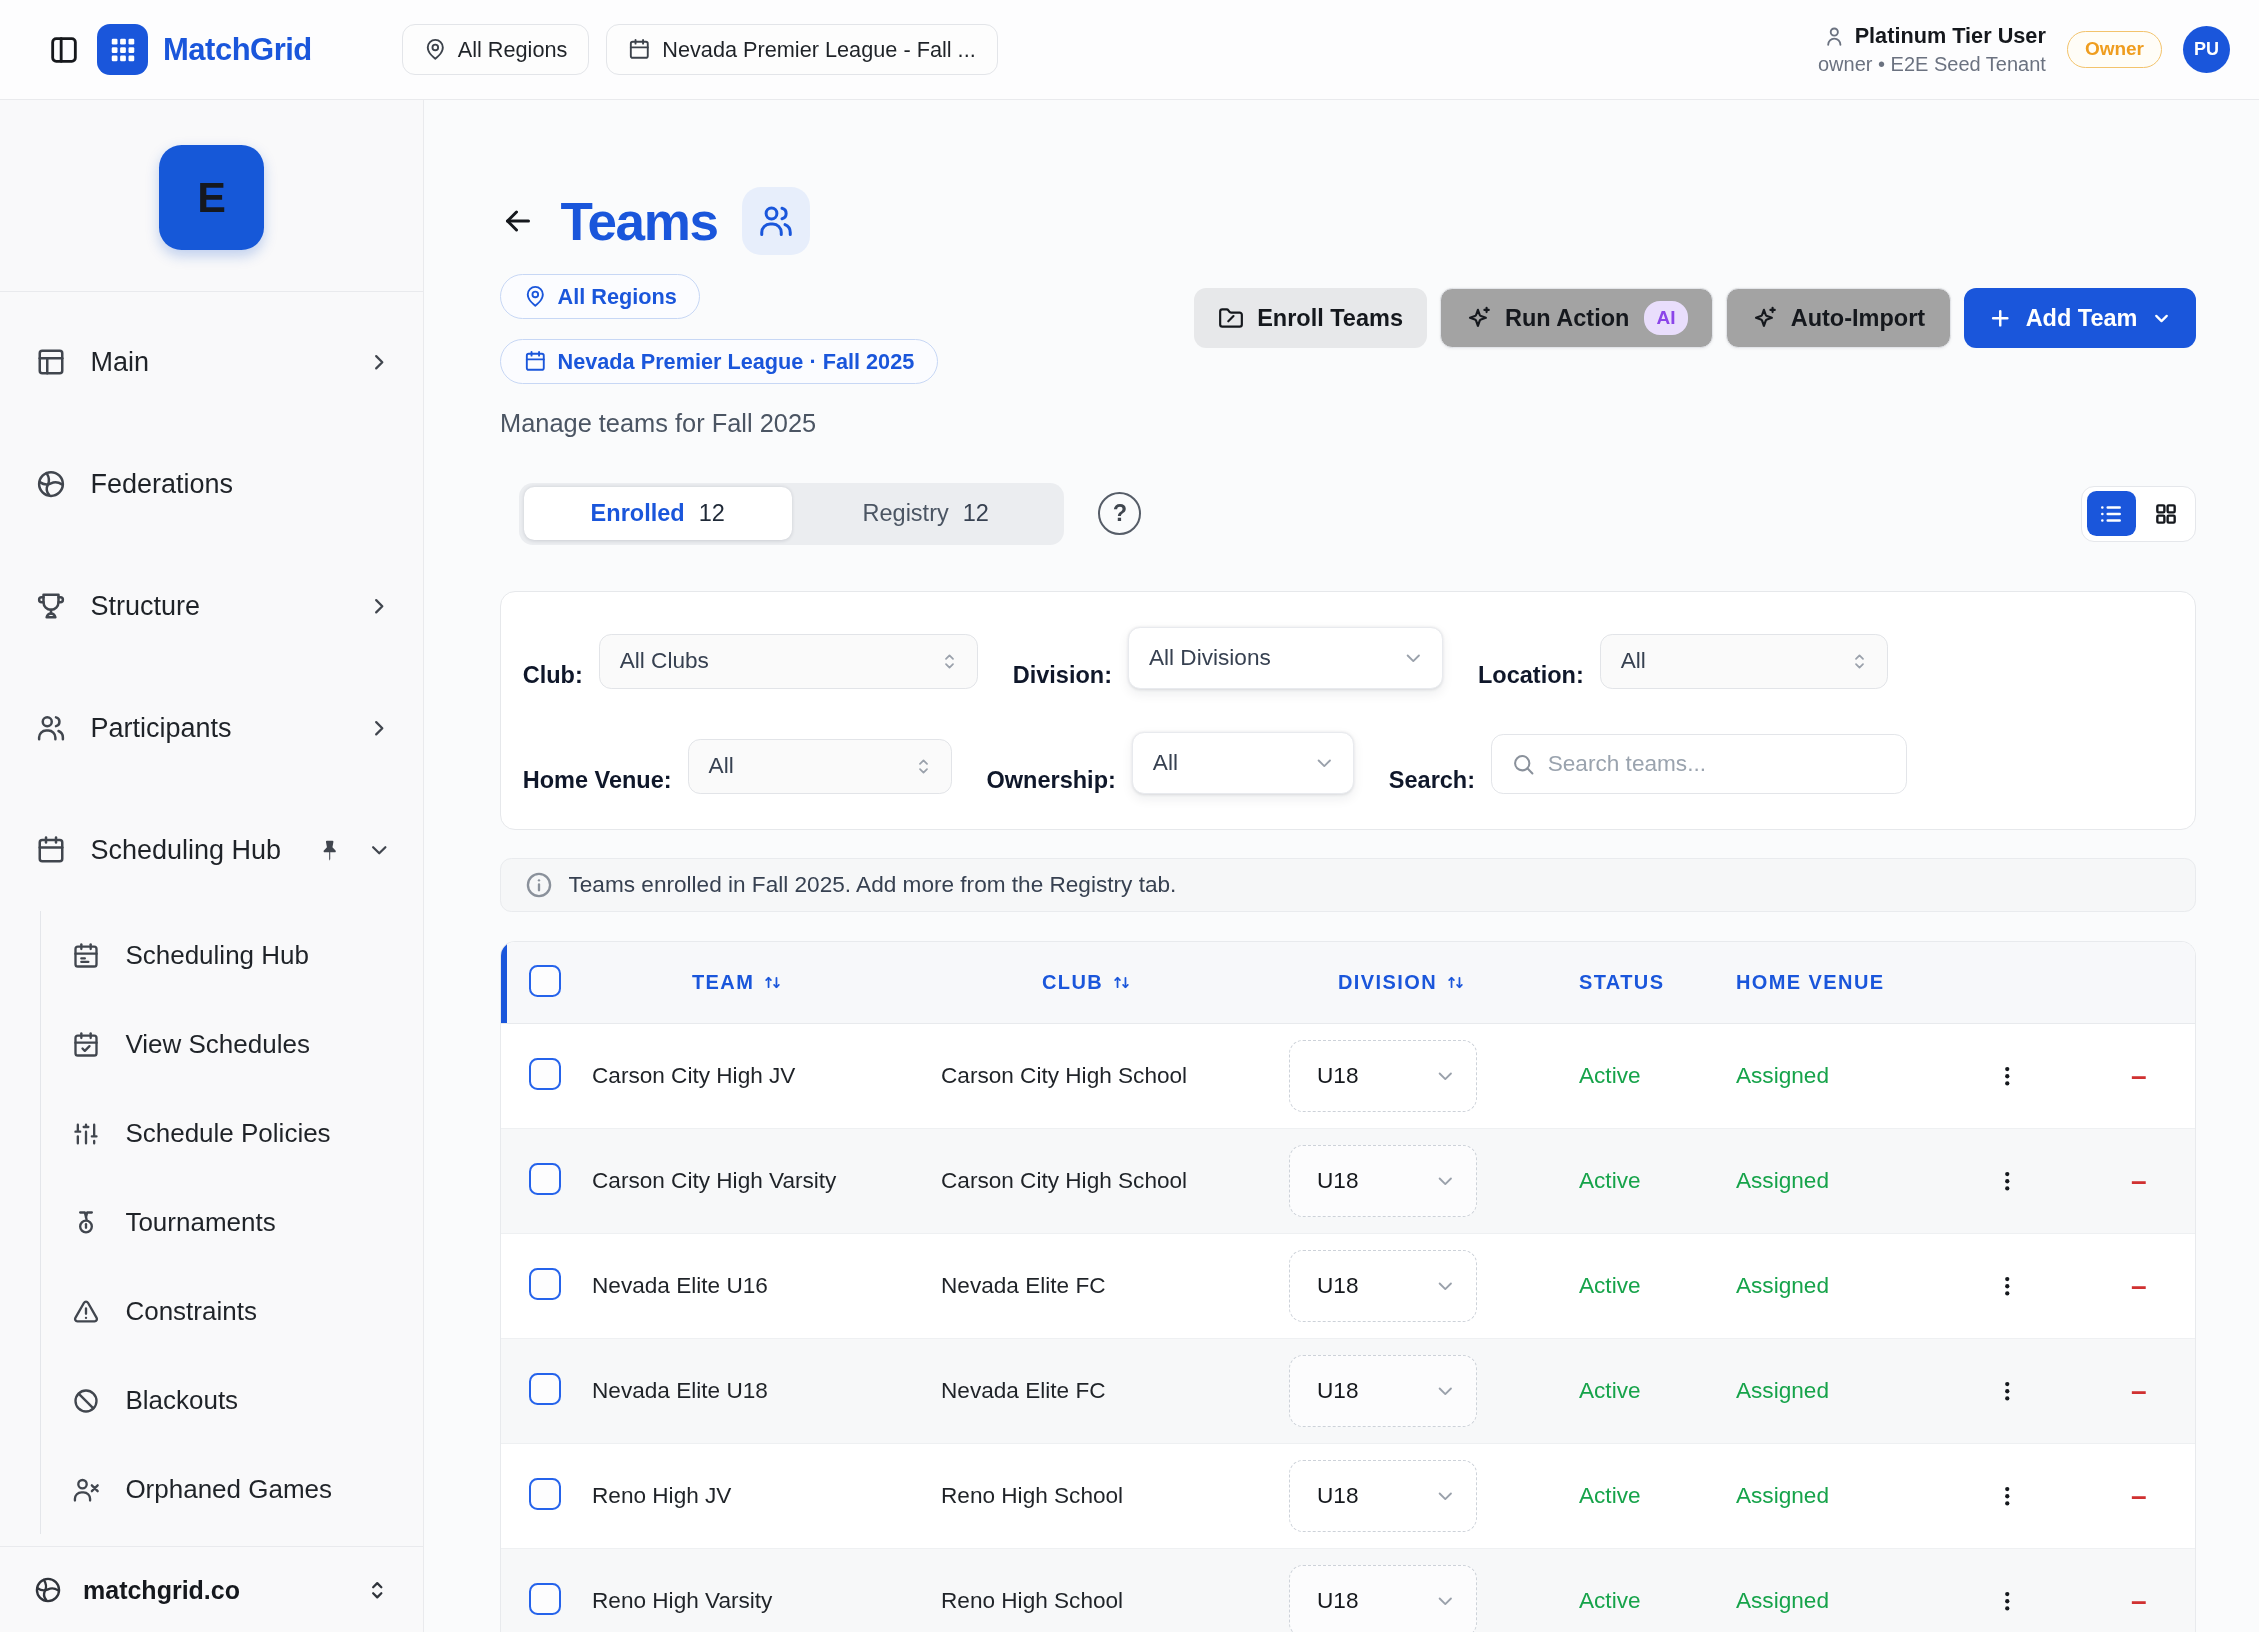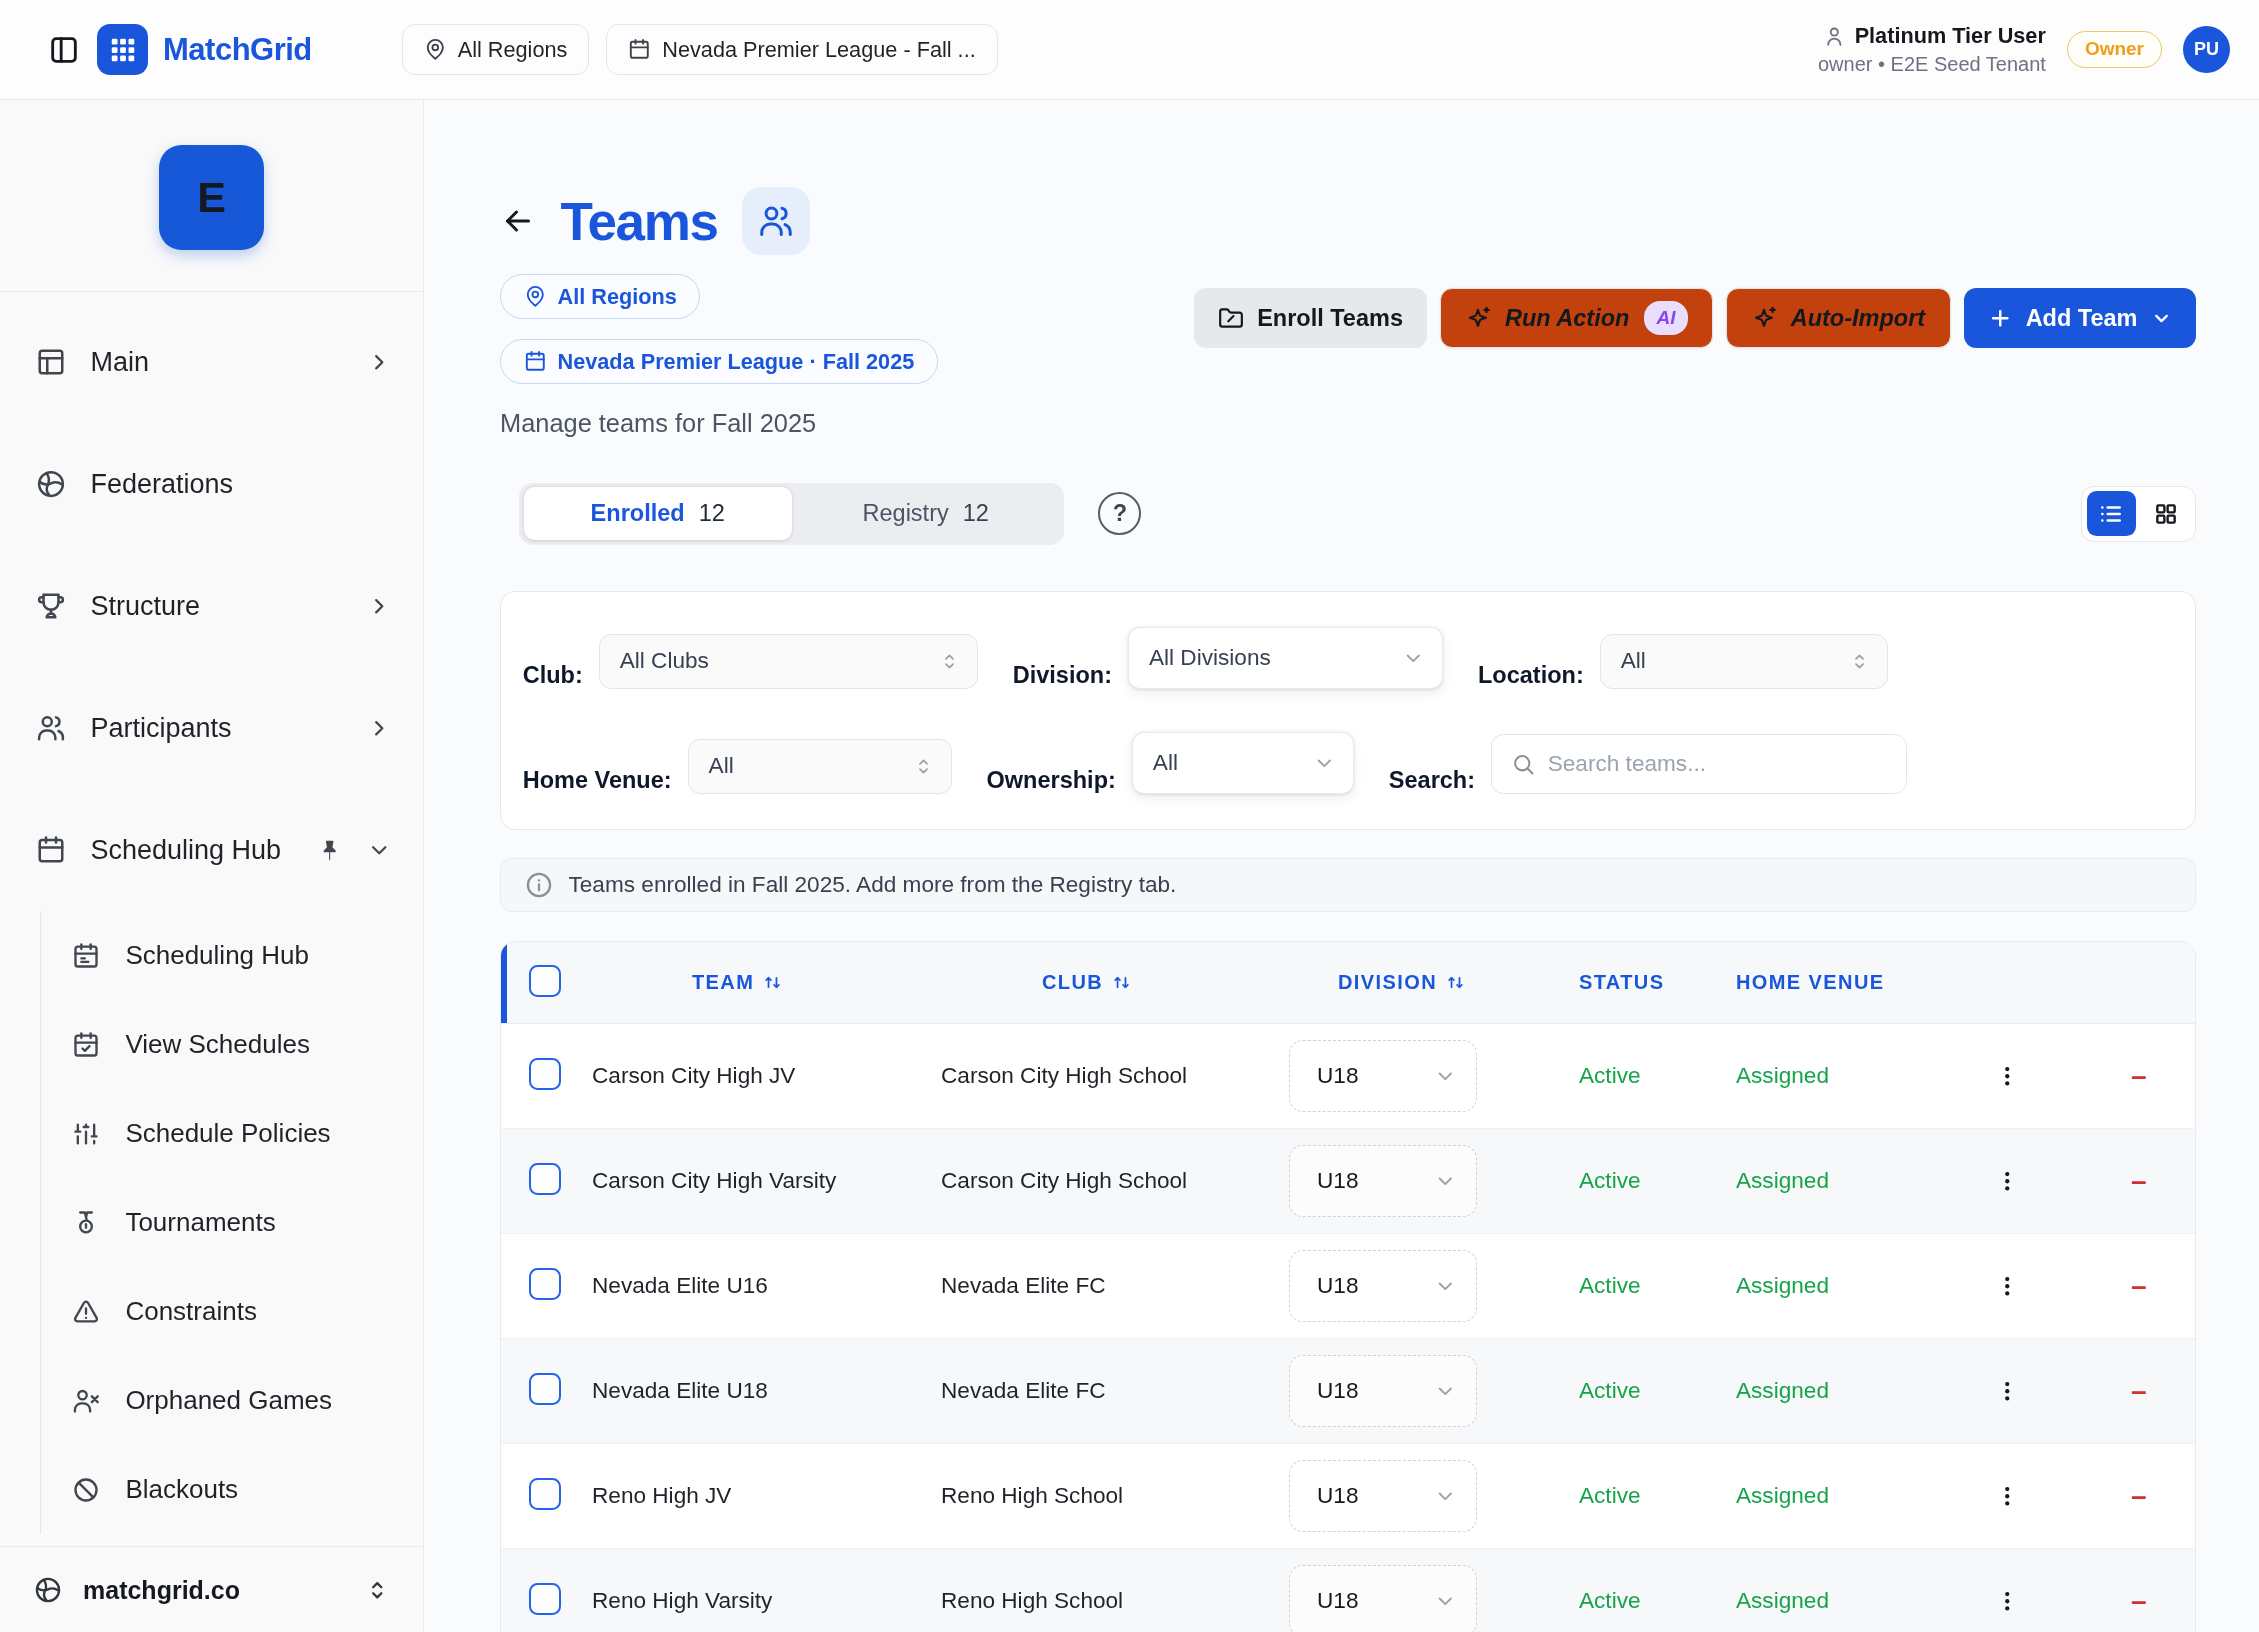--- a/index.html
+++ b/index.html
@@ -78,22 +78,22 @@
     border:1.4px solid #c7d7f5; background:#fbfcff; border-radius:24.5px;
     font-size:21.7px; font-weight:600; color:#1a56db; cursor:pointer; }
   .pill-row { margin-top:19px; }
   .pill-row2 { margin-top:20px; }
   .page-sub { margin-top:24.5px; font-size:25.4px; color:#4b5563; }
 
   .head-actions { position:absolute; top:188px; right:0; display:flex; gap:13px; }
   .btn { display:flex; align-items:center; gap:13px; height:60px; padding:0 24.5px;
     border-radius:12.2px; font-size:23.5px; font-weight:600; font-family:inherit; cursor:pointer; border:none; }
   .btn-gray { background:#e7e8ea; color:#15181d; }
-  .btn-outline { background:#c2410c; color:#15181d; border:0.9px solid #e3e5e9;
-    box-shadow:0 0.9px 2.8px rgba(16,24,40,.06);font-style:italic; }
+  .btn-outline { background:#a3a3a3; color:#15181d; border:0.9px solid #e3e5e9;
+    box-shadow:0 0.9px 2.8px rgba(16,24,40,.06); }
   .ai-chip { background:#e9defc; color:#8b45e9; font-size:19px; font-weight:700;
     border-radius:16px; padding:5.6px 12.2px; margin-left:1.9px; }
   .btn-primary { background:#1a56db; color:#fff; }
   .btn-primary .ic { color:#fff; }
 
   
   .tabs-row { margin-top:45px; display:flex; align-items:center;padding-left:19px; }
   .tabs { display:flex; background:#ebedf0; border-radius:14px; padding:4.7px; }
   .tab { width:268px; height:53px; display:flex; align-items:center; justify-content:center;
     gap:14px; font-size:23.5px; cursor:pointer; border-radius:10.4px; }
@@ -330,32 +330,32 @@
       <div class="sub-item">
         <svg class="ic" width="28" height="28" viewBox="0 0 24 24" fill="none" stroke="currentColor" stroke-width="2" stroke-linecap="round" stroke-linejoin="round">
             <path d="M10.3 4.1 2.9 17a2 2 0 0 0 1.7 3h14.8a2 2 0 0 0 1.7-3L13.7 4.1a2 2 0 0 0-3.4 0Z"></path>
             <line x1="12" y1="9" x2="12" y2="13.5"></line>
             <line x1="12" y1="17" x2="12.01" y2="17"></line>
           </svg>
         <span class="sub-label">Constraints</span>
       </div>
       <div class="sub-item">
         <svg class="ic" width="28" height="28" viewBox="0 0 24 24" fill="none" stroke="currentColor" stroke-width="2" stroke-linecap="round" stroke-linejoin="round">
+            <circle cx="12" cy="12" r="9"></circle>
+            <path d="m5.7 5.7 12.6 12.6"></path>
+          </svg>
+        <span class="sub-label">Blackouts</span>
+      </div>
+      <div class="sub-item">
+        <svg class="ic" width="28" height="28" viewBox="0 0 24 24" fill="none" stroke="currentColor" stroke-width="2" stroke-linecap="round" stroke-linejoin="round">
             <circle cx="9" cy="7" r="3.6"></circle>
             <path d="M2.5 21v-1.4A5.6 5.6 0 0 1 8.1 14h1.8a5.6 5.6 0 0 1 5.6 5.6V21"></path>
             <path d="m17 8 5 5M22 8l-5 5"></path>
           </svg>
         <span class="sub-label">Orphaned Games</span>
-      </div>
-      <div class="sub-item">
-        <svg class="ic" width="28" height="28" viewBox="0 0 24 24" fill="none" stroke="currentColor" stroke-width="2" stroke-linecap="round" stroke-linejoin="round">
-            <circle cx="12" cy="12" r="9"></circle>
-            <path d="m5.7 5.7 12.6 12.6"></path>
-          </svg>
-        <span class="sub-label">Blackouts</span>
       </div>
     </div>
   </nav>
   <div class="side-footer">
     <svg class="ic" width="28" height="28" viewBox="0 0 24 24" fill="none" stroke="currentColor" stroke-width="2" stroke-linecap="round" stroke-linejoin="round">
         <circle cx="12" cy="12" r="9.5"></circle>
         <path d="M3 10.5c3 2 6 2.5 9 1s6-1 8.7.8"></path>
         <path d="M8.5 3.3c2 3.2 2.5 6.2 1 9.2s-1 6 1 8.2"></path>
       </svg>
     <span class="footer-domain">matchgrid.co</span>

